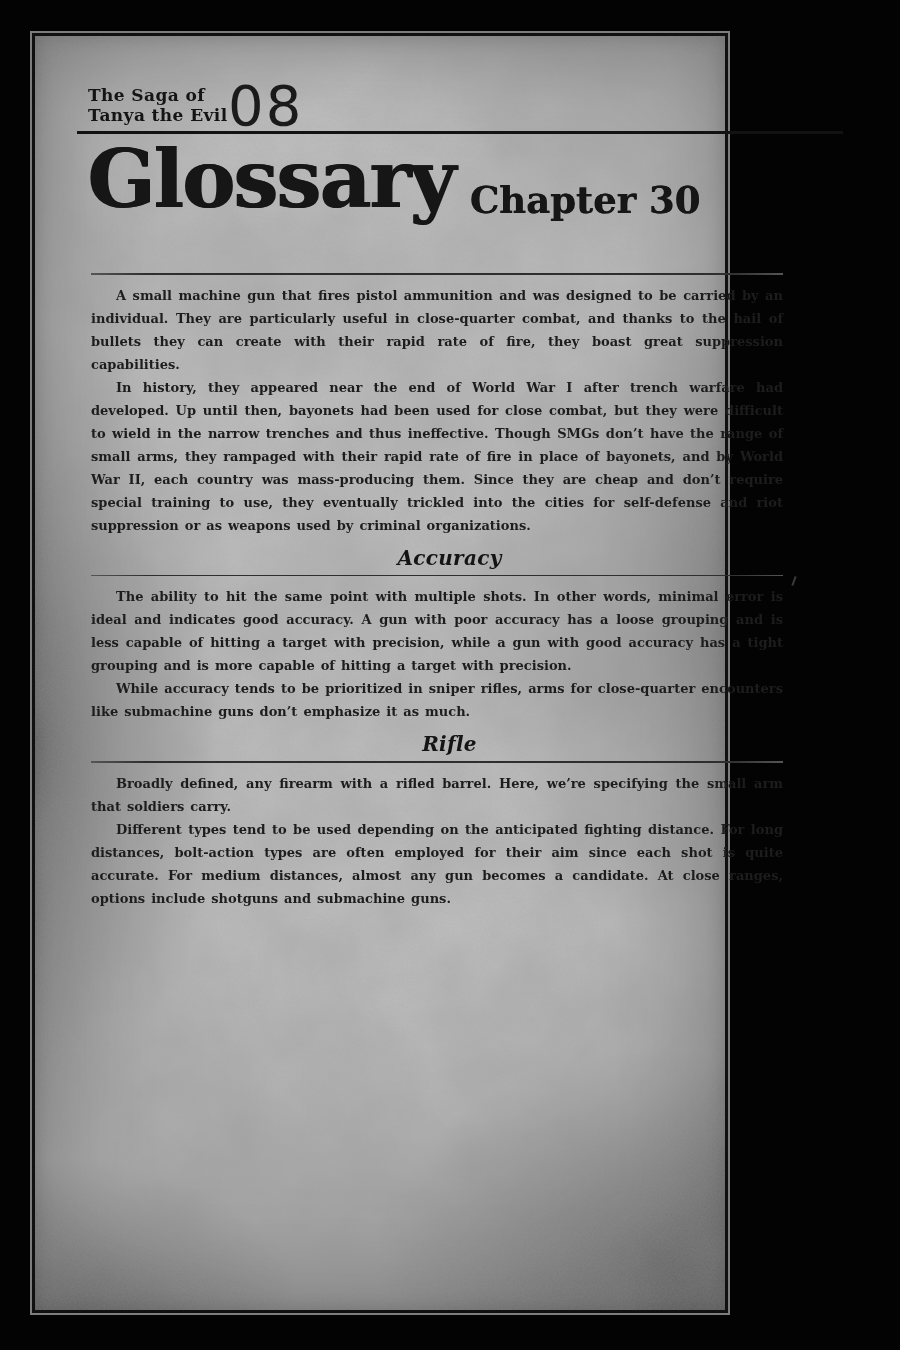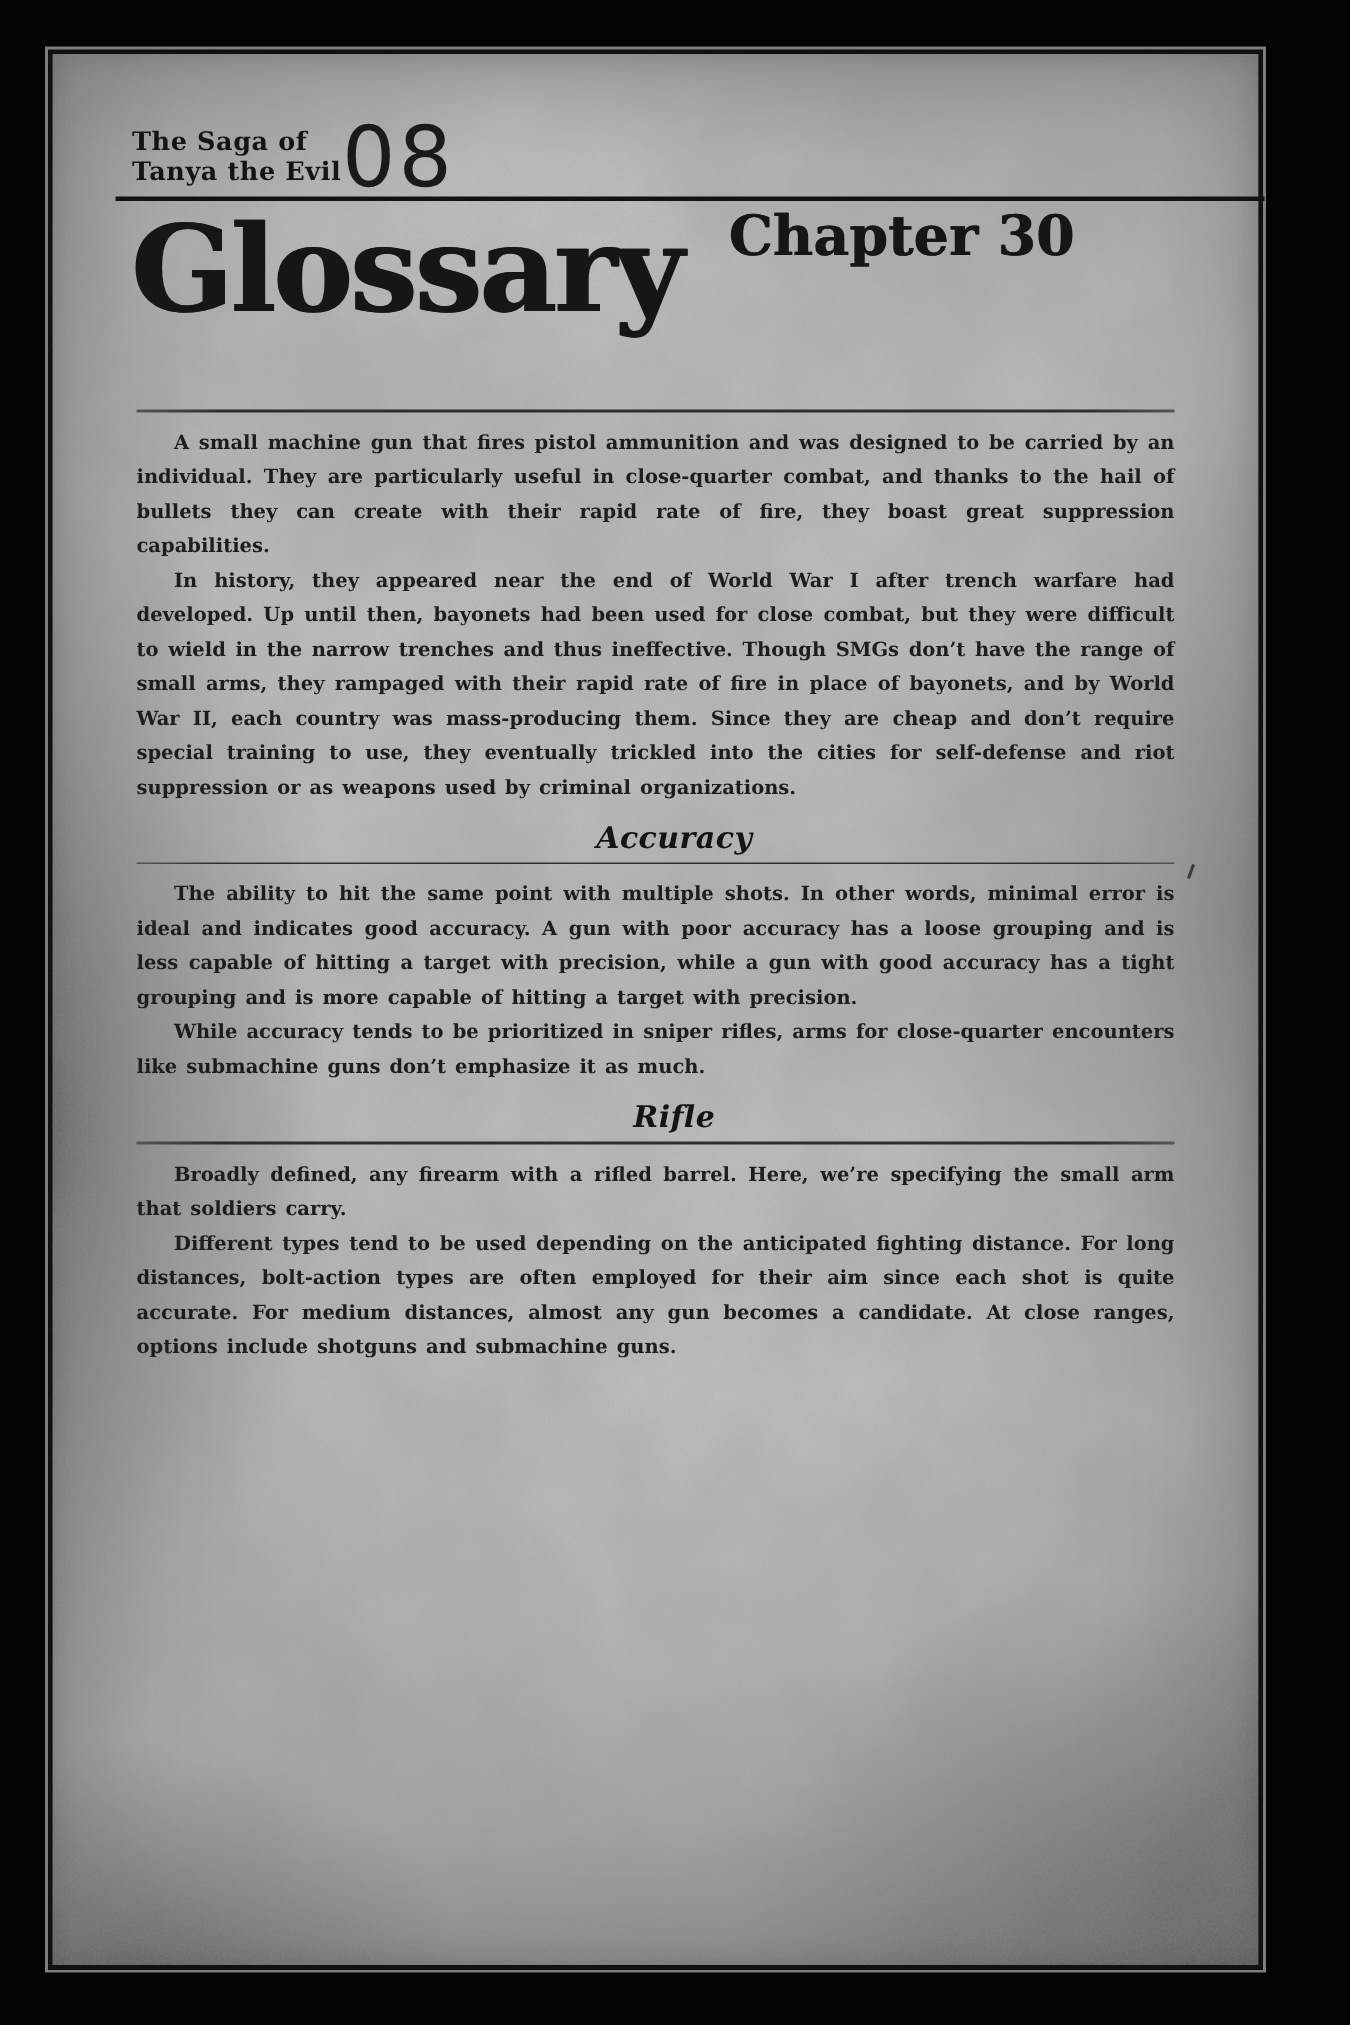--- a/index.html
+++ b/index.html
@@ -3,21 +3,21 @@
 <meta charset="utf-8">
 <style>
   * { margin:0; padding:0; box-sizing:border-box; }
   html,body { background:#000; }
   .page {
     position:relative; width:900px; height:1350px;
     background:#030303; overflow:hidden;
     font-family:"DejaVu Serif", serif;
   }
   .paper {
-    position:absolute; left:32px; top:33px; width:810px; height:1280px;
+    position:absolute; left:32px; top:33px; width:696px; height:1280px;
     background:
       radial-gradient(ellipse 420px 260px at 38% 6%, rgba(255,255,255,.38), rgba(255,255,255,0) 70%),
       radial-gradient(ellipse 500px 420px at 55% 72%, rgba(255,255,255,.22), rgba(255,255,255,0) 70%),
       radial-gradient(ellipse 360px 500px at 99% 45%, rgba(0,0,0,.20), rgba(0,0,0,0) 70%),
       radial-gradient(ellipse 420px 300px at 92% 96%, rgba(0,0,0,.30), rgba(0,0,0,0) 70%),
       radial-gradient(ellipse 260px 600px at 0% 55%, rgba(0,0,0,.34), rgba(0,0,0,0) 70%),
       radial-gradient(ellipse 300px 200px at 6% 100%, rgba(0,0,0,.28), rgba(0,0,0,0) 75%),
       linear-gradient(168deg, #a8a8a8 0%, #c2c2c2 30%, #bcbcbc 60%, #9e9e9e 100%);
     border:3px solid #101010;
     box-shadow: 0 0 0 2px #7d7d7d, inset 0 0 110px rgba(0,0,0,.38), inset 0 0 18px rgba(0,0,0,.22);
@@ -33,30 +33,29 @@
     position:absolute; left:168px; top:42px; color:#1a1a1a;
     font-family:"DejaVu Sans", sans-serif; font-weight:normal;
     font-size:56px; line-height:56px; letter-spacing:2px;margin-left:25px;
   }
   .header-rule {
     position:absolute; left:42px; top:95px; width:766px; height:3px;
     background:#121212;
   }
   .title-row {
     position:absolute; left:52px; top:103px;
-    display:flex; align-items:flex-start; gap:16px; color:#161616; white-space:nowrap;
+    display:flex; align-items:flex-end; gap:16px; color:#161616; white-space:nowrap;
   }
   .glossary {
     font-size:80px; line-height:1; font-weight:bold; letter-spacing:-2px;
     text-shadow:1px 0 0 #161616;
   }
   .chapter {
     font-size:37px; line-height:1; font-weight:bold; letter-spacing:0;
     text-shadow:.5px 0 0 #161616;
-    margin-left:16px;
   }
 
   .content { position:absolute; left:56px; top:230px; width:692px; color:#1c1c1c; }
   .sec-heading {
     font-size:20px; line-height:20px; font-weight:bold; font-style:italic;
     padding-left:25px; color:#141414; letter-spacing:.3px;
   }
   .sec + .sec .sec-heading { margin-top:11px;text-align:center; }
   .sec-rule {
     height:1.5px; margin-top:7px; margin-bottom:9px;

